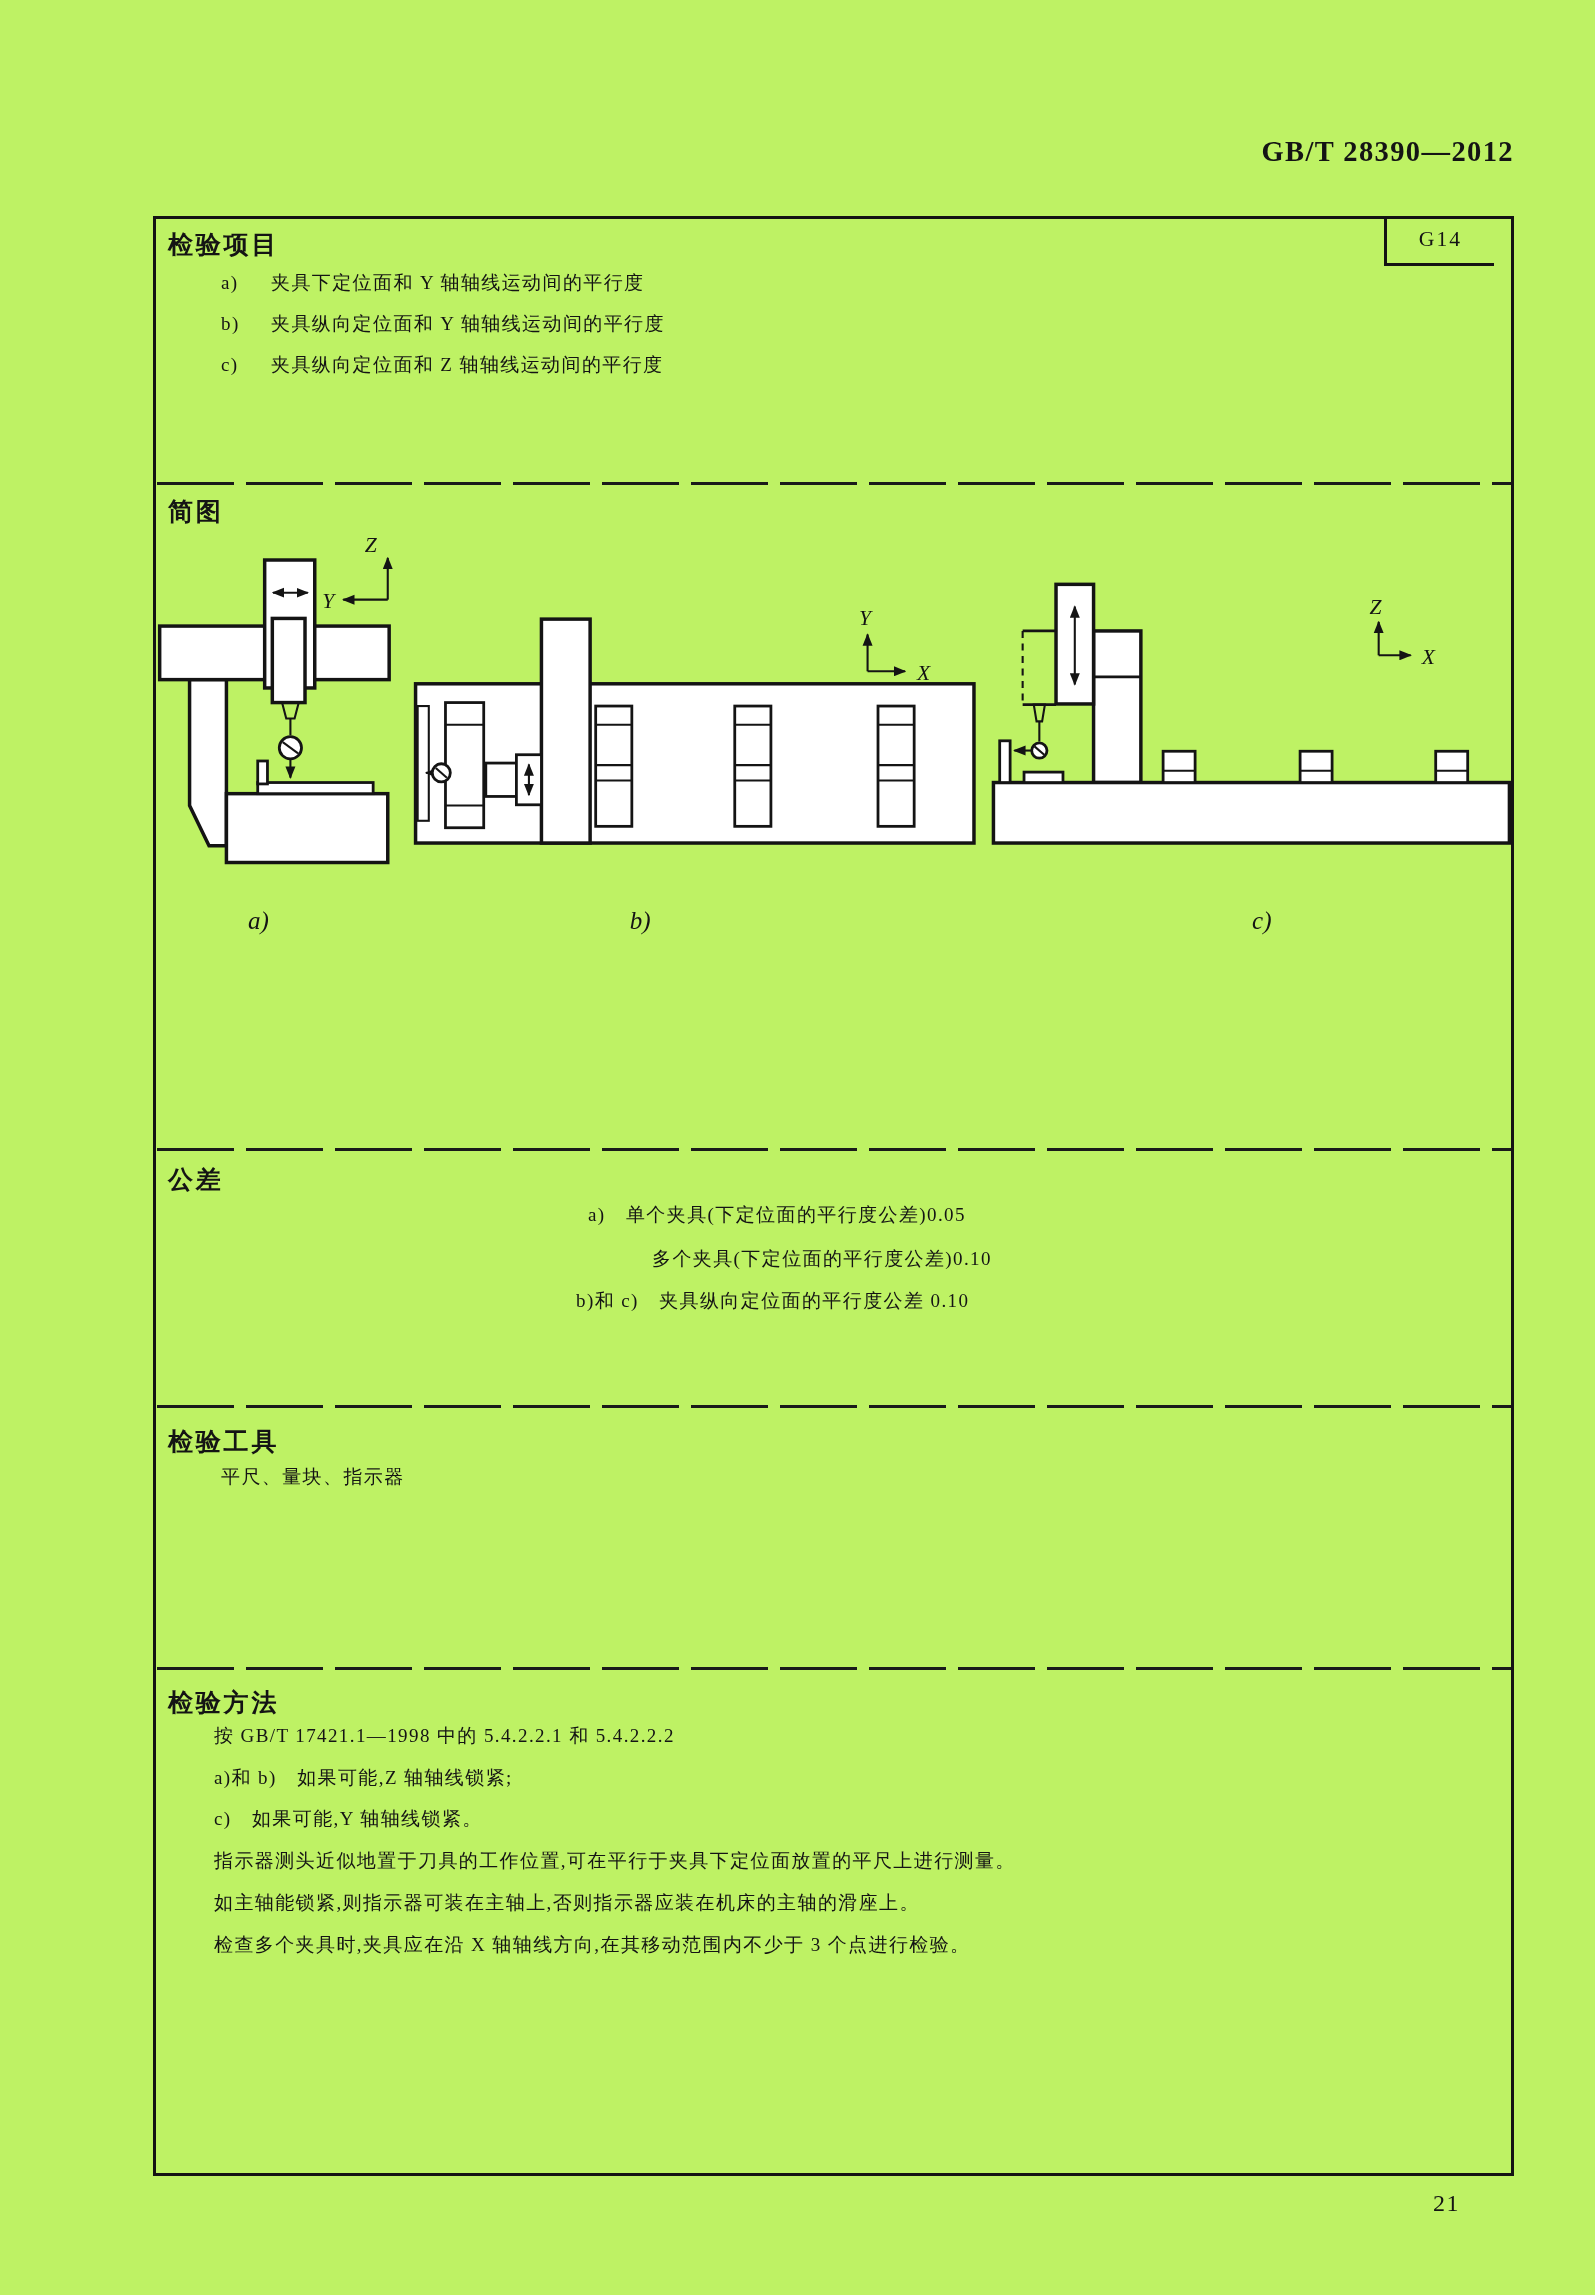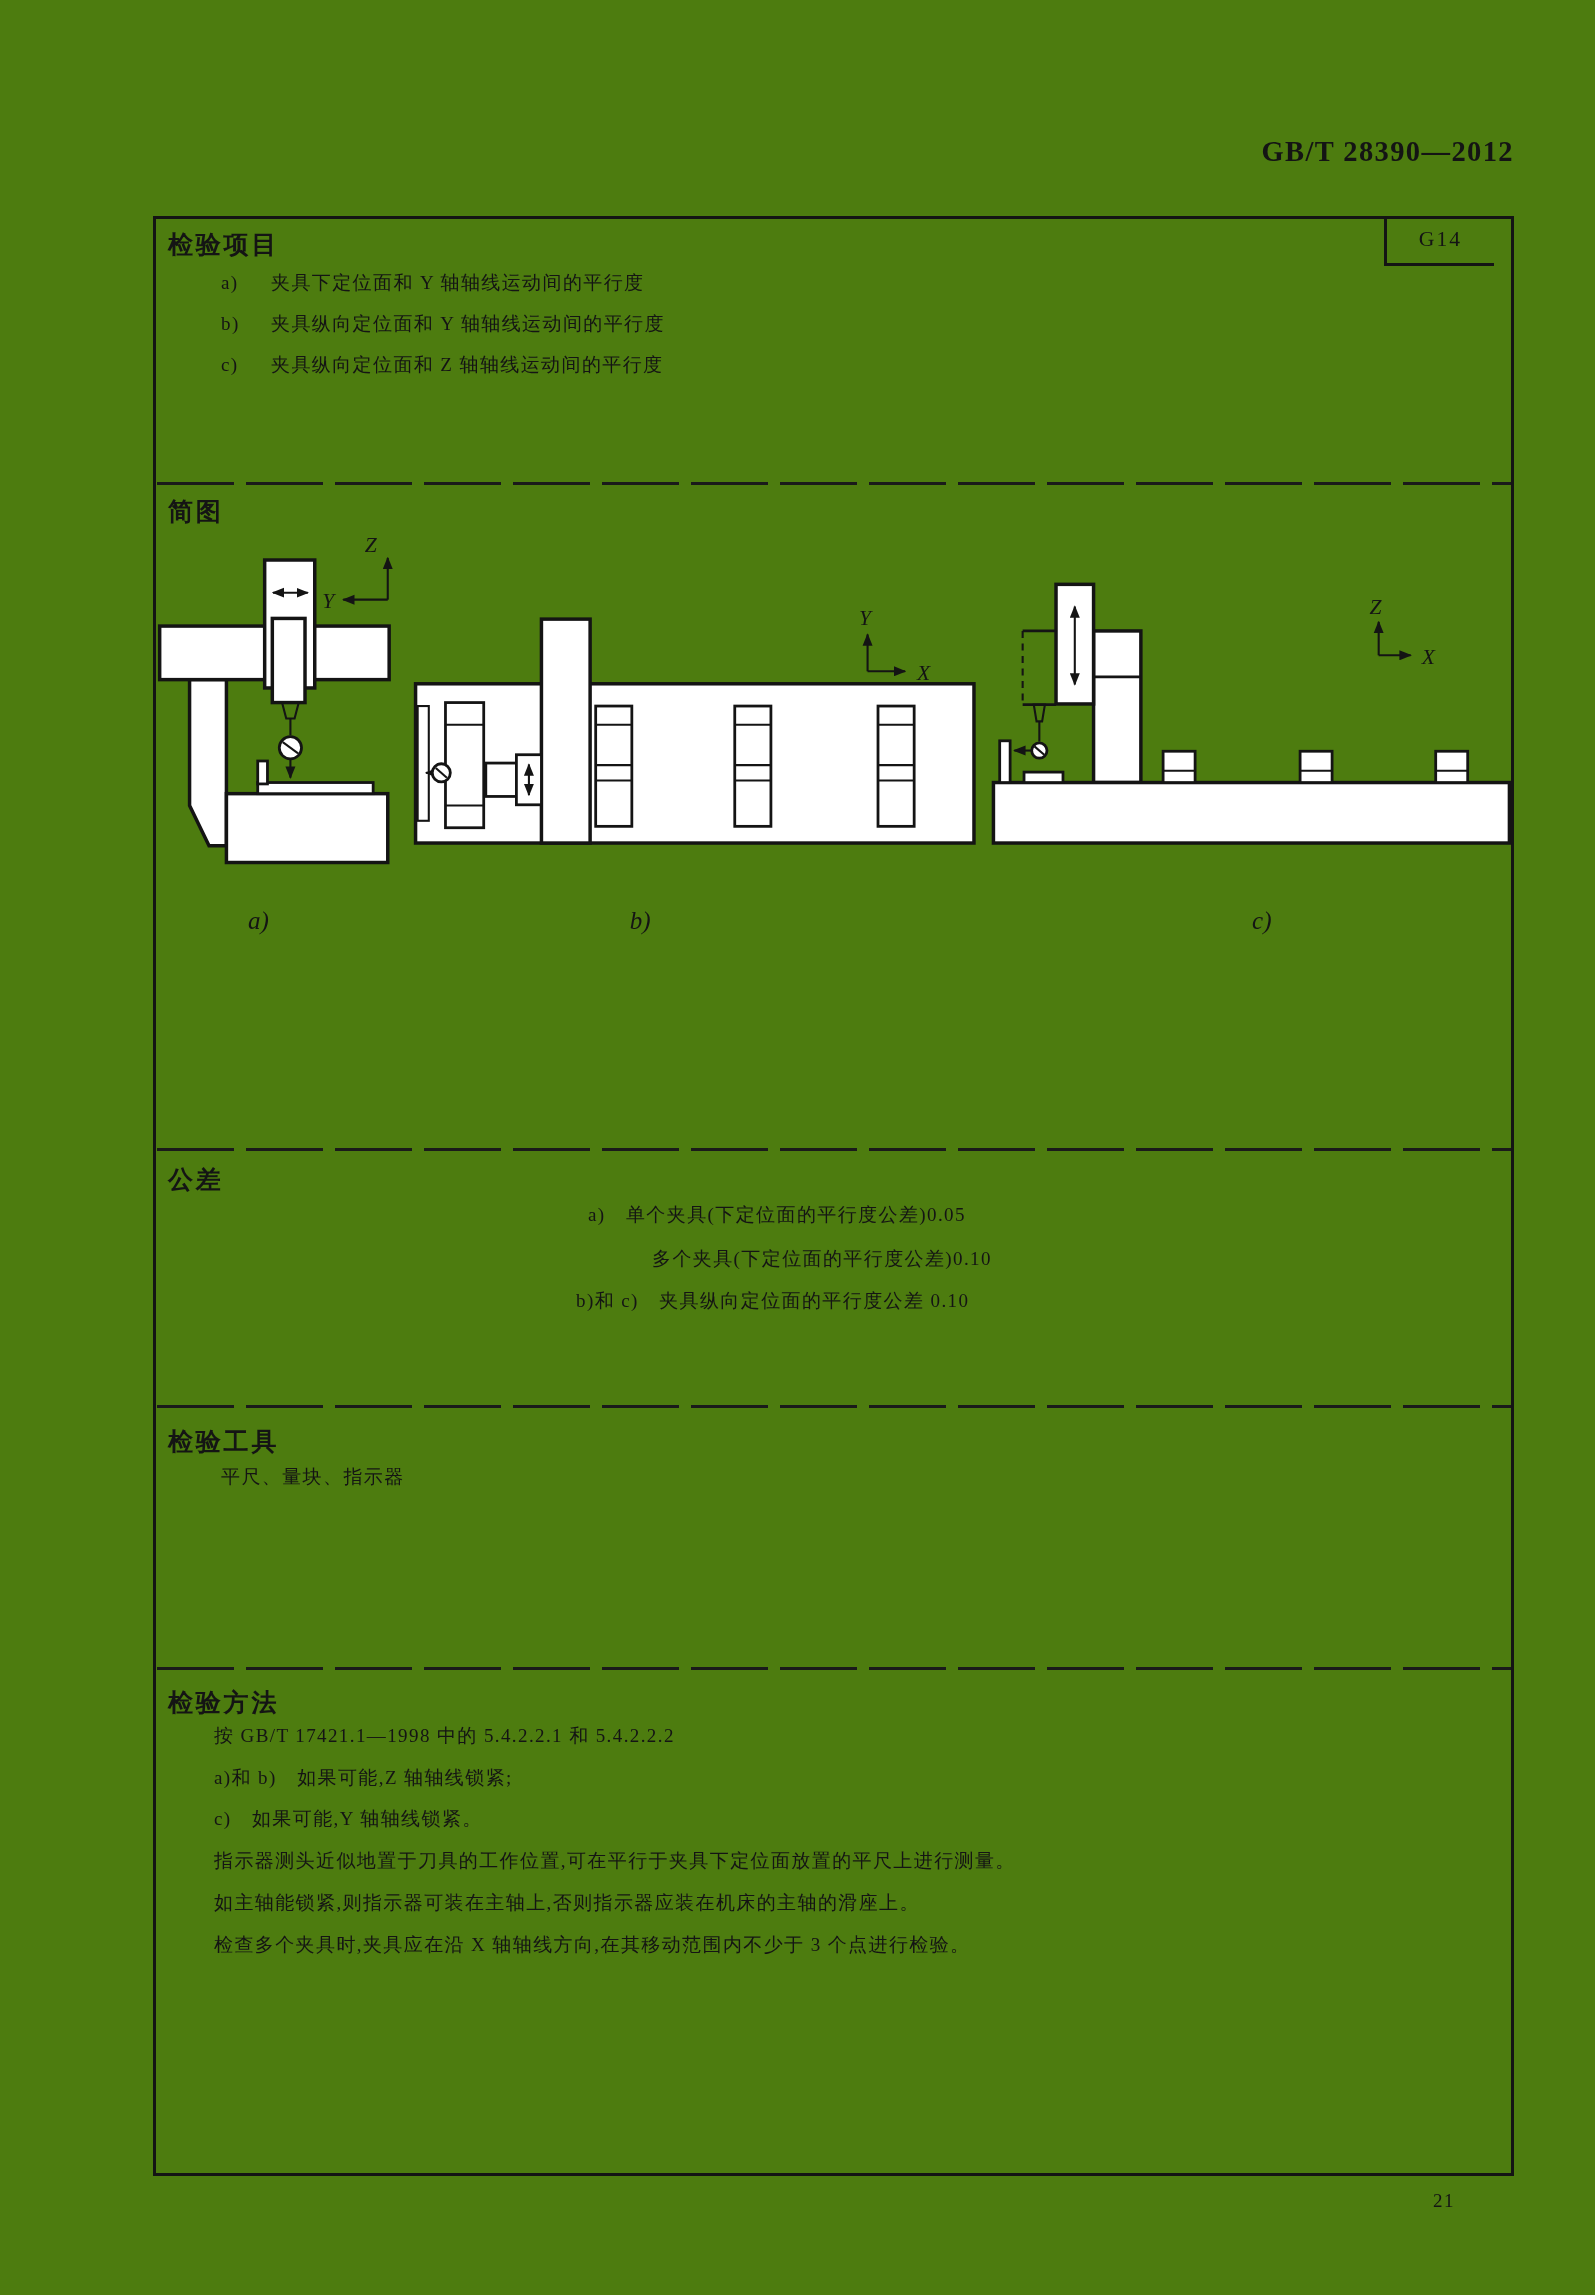--- a/index.html
+++ b/index.html
@@ -1,28 +1,28 @@
 <!DOCTYPE html>
 <html style="font-size:11px"><head>
 <meta charset="utf-8">
 <style>
   html,body{margin:0;padding:0;background:#e8e8e8;}
-  .page{position:relative;width:1596px;height:2295px;background:#4d7c0f;
+  .page{position:relative;width:1596px;height:2295px;background:#bef264;
         font-family:"Liberation Serif","DejaVu Serif",serif;color:#141414;overflow:hidden;}
   .abs{position:absolute;}
   .hdr{top:136px;left:974px;width:540px;text-align:right;font-size:28.5px;font-weight:bold;letter-spacing:1.4px;}
   .tbl{left:153px;top:216px;width:1361px;height:1960px;border:3.5px solid #141414;box-sizing:border-box;}
   .gbox{left:1384px;top:216px;width:110px;height:50px;border-left:3.5px solid #141414;border-bottom:3.5px solid #141414;
         box-sizing:border-box;display:flex;align-items:center;justify-content:center;font-size:21.6px;letter-spacing:2.1px;}
   .sec-title{font-size:25px;font-weight:bold;letter-spacing:2.8px;}
   .divider{left:157px;width:1354px;height:2.8px;
            background:repeating-linear-gradient(90deg,#1a1a1a 0 77px,rgba(0,0,0,0) 77px 89px);}
   .body-txt{font-size:19px;letter-spacing:1.4px;white-space:nowrap;}
   .item-key{display:inline-block;width:50px;}
-  .pageno{font-size:19px;letter-spacing:1.4px;}
+  .pageno{font-size:24px;letter-spacing:1.4px;}
   svg text{font-family:"Liberation Serif","DejaVu Serif",serif;}
   .axis-letter{font-size:31px;font-style:italic;}
   .dlabel{font-size:36px;font-style:italic;}
 </style>
 </head>
 <body>
 
 <div class="page">
 
   <div class="abs hdr">GB/T 28390—2012</div>

